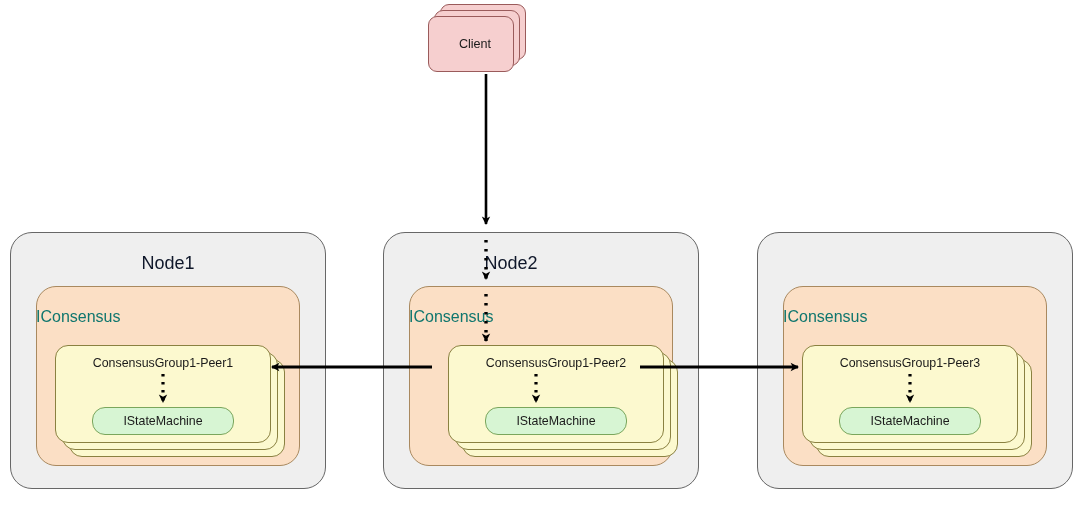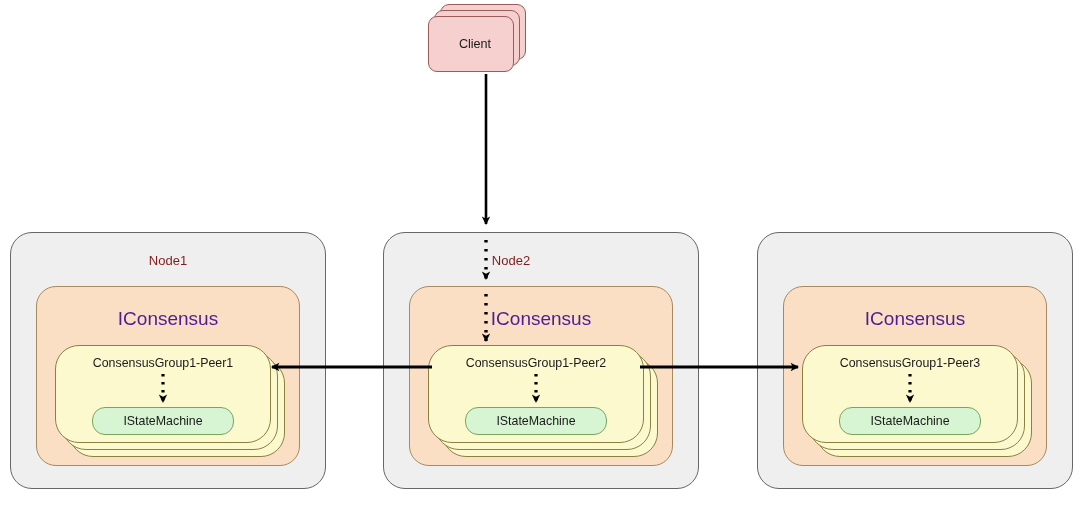--- a/index.html
+++ b/index.html
@@ -14,45 +14,45 @@
   .rrect{position:absolute;box-sizing:border-box;}
 
   .node-box{
     background:#efefef;
     border:1.2px solid #676767;
     border-radius:22px;
   }
   .node-label{
     position:absolute;
     text-align:center;
-    font-size:13px;
-    color:#7f1d1d;
+    font-size:18px;
+    color:#0f172a;
     white-space:nowrap;
   }
 
   .consensus-box{
     background:#fbdfc5;
     border:1.2px solid #a9895f;
     border-radius:20px;
   }
   .consensus-label{
     position:absolute;
-    text-align:center;
-    font-size:19px;
-    color:#4c1d95;
+    text-align:left;
+    font-size:16px;
+    color:#0f766e;
     white-space:nowrap;
   }
 
   
   .stack{position:absolute;}
   .card{
     position:absolute;box-sizing:border-box;
     background:#fcf9cf;
     border:1.1px solid #8a8141;
-    border-radius:24px;
+    border-radius:13px;
   }
   .card-label{
     position:absolute;left:0;right:0;
     text-align:center;
     font-size:12.4px;
     color:#1a1a1a;
     white-space:nowrap;
   }
 
   .sm-box{
@@ -116,21 +116,21 @@
   </div>
 
   <div class="rrect node-box" style="left:383px;top:232px;width:316px;height:257px;">
   </div>
   <div class="node-label" style="left:383px;top:253px;width:256px;">Node2</div>
 
   <div class="rrect consensus-box" style="left:409px;top:286px;width:264px;height:180px;">
   </div>
   <div class="consensus-label" style="left:409px;top:308px;width:264px;">IConsensus</div>
 
-  <div class="stack" style="left:428px;top:345px;width:230px;height:112px;">
+  <div class="stack" style="left:448px;top:345px;width:230px;height:112px;">
     <div class="card" style="left:14px;top:14px;width:216px;height:98px;"></div>
     <div class="card" style="left:7px;top:7px;width:216px;height:98px;"></div>
     <div class="card" style="left:0px;top:0px;width:216px;height:98px;">
       <div class="card-label" style="top:10px;">ConsensusGroup1-Peer2</div>
     </div>
     <div class="sm-box" style="left:37px;top:62px;width:142px;height:28px;">IStateMachine</div>
   </div>
 
   <div class="rrect node-box" style="left:757px;top:232px;width:316px;height:257px;">
   </div>

